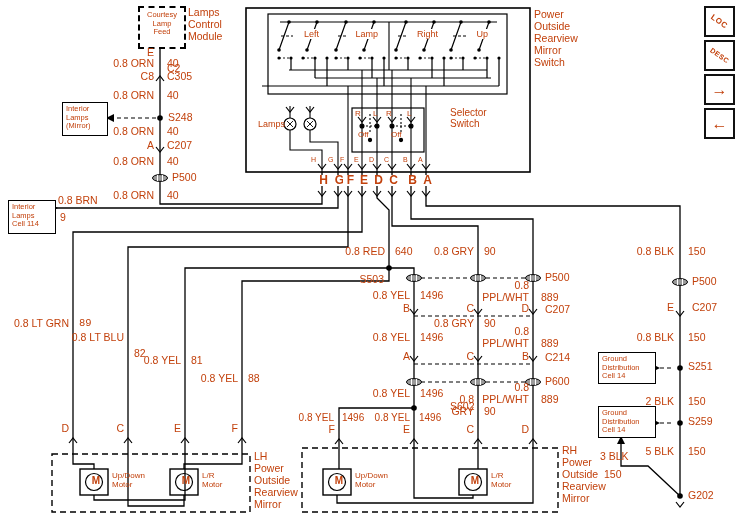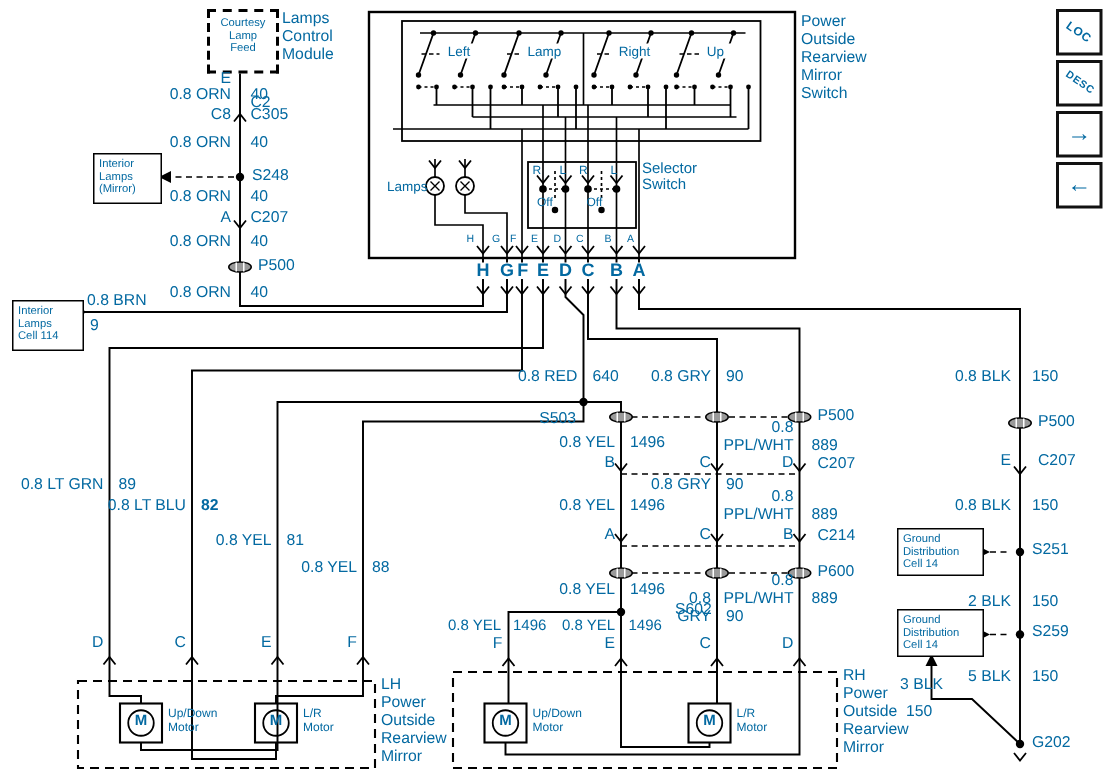--- a/index.html
+++ b/index.html
@@ -1,21 +1,21 @@
 <!DOCTYPE html>
 <html><head>
 <meta charset="utf-8">
 <style>
   html,body{margin:0;padding:0;background:#fff;}
   #stage{position:relative;width:736px;height:518px;background:#fff;overflow:hidden;
-         font-family:"Liberation Sans",sans-serif;color:#0369a1;}
+         font-family:"Liberation Sans",sans-serif;color:#c2410c;}
   svg{position:absolute;left:0;top:0;}
   .lb{position:absolute;font-size:10.5px;line-height:11px;white-space:nowrap;}
   .r{text-align:right;}
-  .c{text-align:center;}
+  .c{text-align:right;}
   .bg{background:#fff;}
   .big{font-size:12px;font-weight:bold;}
   .sm{font-size:7px;line-height:7px;}
   .s8{font-size:8px;line-height:9px;}
   .s9{font-size:9px;line-height:10px;}
   .s10{font-size:10px;line-height:11px;}
   .bx{position:absolute;border:1.5px solid #000;background:#fff;font-size:7.5px;line-height:8.5px;padding:2px 1px 0 3px;}
   .dbx{position:absolute;border:2px dashed #000;background:#fff;font-size:7.5px;line-height:8.5px;text-align:center;padding-top:3px;}
   .ml{font-size:10.5px;line-height:12px;}
   .btn{position:absolute;width:27px;height:27px;border:2px solid #111;background:#fff;
@@ -258,21 +258,21 @@
       <div>Outside</div>
       <div>Rearview</div>
   <div>Mirror</div>
       <div>Switch</div>
 </div>
 <div class="lb s9 c bg" style="left:293px;top:29px;width:26px;">Left</div>
 <div class="lb s9 c bg" style="left:348px;top:29px;width:30px;">Lamp</div>
 <div class="lb s9 c bg" style="left:408px;top:29px;width:30px;">Right</div>
 <div class="lb s9 c bg" style="left:466px;top:29px;width:22px;">Up</div>
 <div class="lb s9" style="left:258px;top:119px;">Lamps</div>
-<div class="lb s10" style="left:428px;top:107px;">
+<div class="lb s10" style="left:450px;top:107px;">
   <div>Selector</div>
       <div>Switch</div>
 </div>
 <div class="lb s8" style="left:355px;top:109px;">R</div>
 <div class="lb s8" style="left:373px;top:109px;">L</div>
 <div class="lb s8" style="left:358px;top:130px;">Off</div>
 <div class="lb s8" style="left:386px;top:109px;">R</div>
 <div class="lb s8" style="left:407px;top:109px;">L</div>
 <div class="lb s8" style="left:391px;top:130px;">Off</div>
 
@@ -338,23 +338,23 @@
 <div class="lb r s10" style="left:284px;top:412px;width:50px;">0.8 YEL</div>
 <div class="lb s10" style="left:342px;top:412px;">1496</div>
 <div class="lb r s10" style="left:364px;top:412px;width:46px;">0.8 YEL</div>
 <div class="lb s10" style="left:419px;top:412px;">1496</div>
 <div class="lb r" style="left:321px;top:424px;width:14px;">F</div>
 <div class="lb r" style="left:396px;top:424px;width:14px;">E</div>
 <div class="lb r" style="left:460px;top:424px;width:14px;">C</div>
 <div class="lb r" style="left:515px;top:424px;width:14px;">D</div>
 
 <div class="lb r" style="left:2px;top:318px;width:67px;">0.8 LT GRN</div>
-<div class="lb" style="left:79px;top:318px;">89</div>
+<div class="lb" style="left:79px;top:318px;font-family:Liberation Mono, monospace;">89</div>
 <div class="lb r" style="left:55px;top:332px;width:69px;">0.8 LT BLU</div>
-<div class="lb" style="left:134px;top:332px;font-weight:bold;">82</div>
+<div class="lb" style="left:134px;top:348px;">82</div>
 <div class="lb r" style="left:121px;top:355px;width:60px;">0.8 YEL</div>
 <div class="lb" style="left:191px;top:355px;">81</div>
 <div class="lb r" style="left:178px;top:373px;width:60px;">0.8 YEL</div>
 <div class="lb" style="left:248px;top:373px;">88</div>
 <div class="lb r" style="left:55px;top:423px;width:14px;">D</div>
 <div class="lb r" style="left:110px;top:423px;width:14px;">C</div>
 <div class="lb r" style="left:167px;top:423px;width:14px;">E</div>
 <div class="lb r" style="left:224px;top:423px;width:14px;">F</div>
 
 <div class="lb ml" style="left:254px;top:450px;">

